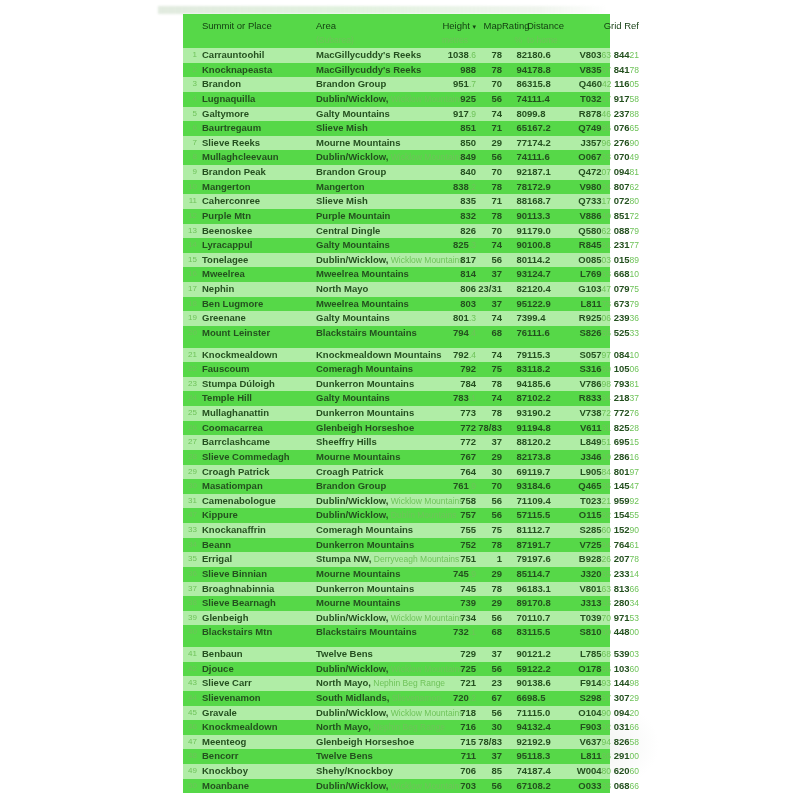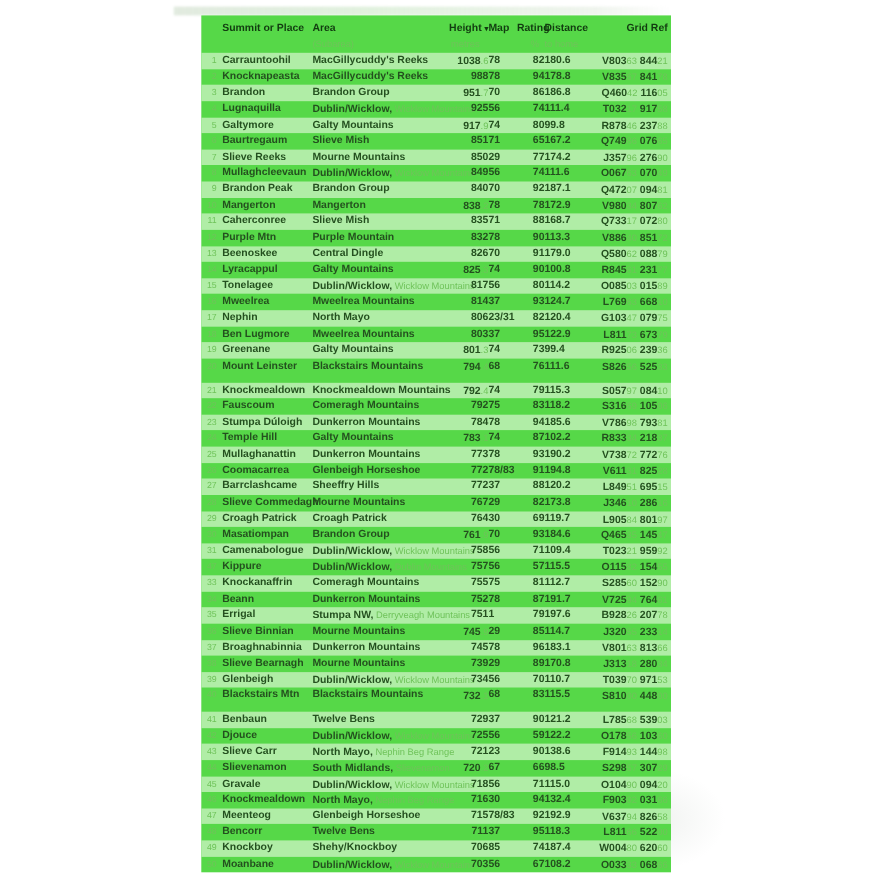--- a/index.html
+++ b/index.html
@@ -14,30 +14,30 @@
   }
   .scan-smudge{
     position:absolute;left:600px;top:700px;width:60px;height:90px;
     background:radial-gradient(ellipse at left, rgba(180,190,180,.18), rgba(255,255,255,0) 70%);
   }
   .page{
     position:absolute;left:183px;top:14px;width:427px;height:779px;
     background:var(--pagebg);box-sizing:border-box;padding-top:4px;
   }
   .hdr-row,.sub-hdr-row,.trow{display:flex;white-space:nowrap;}
-  .hdr-row{line-height:15px;font-size:9.5px;font-weight:700;color:var(--hdrtext);}
+  .hdr-row{line-height:15px;font-size:9.5px;font-weight:400;color:var(--hdrtext);}
   .sub-hdr-row{line-height:12px;font-size:8.5px;color:var(--lighttext);margin-bottom:2px;}
   .trow{height:14.64px;line-height:14.64px;font-size:9.5px;color:var(--darktext);}
   .trow.stripe{background:var(--stripebg);}
   .gap{height:7px;}
   .c-num{width:14px;text-align:right;color:var(--lighttext);font-size:8px;font-weight:400;flex:none;}
   .c-summit{width:82px;margin-left:5px;flex:none;overflow:visible;}
-  .c-area{width:114px;flex:none;overflow:visible;}
+  .c-area{width:114px;flex:none;overflow:visible;margin-left:32px;}
   .c-height{width:46px;text-align:right;flex:none;}
-  .c-map{width:26px;text-align:left;flex:none;}
+  .c-map{width:26px;text-align:right;flex:none;}
   .c-rating{width:25px;text-align:right;flex:none;}
   .c-dist{width:42px;flex:none;}
   .c-grid{width:70px;text-align:right;padding-right:4px;flex:none;}
   .trow .c-summit,.trow .c-area,.trow .c-height,.trow .c-map,
   .trow .c-rating,.trow .c-dist,.trow .c-grid{font-weight:700;}
   .lt{color:var(--lighttext);font-weight:400;font-size:8.5px;}
   .hdr-row .c-height .arrow{font-size:7px;}
   .sub-hdr-row .c-height{padding-right:8px;box-sizing:border-box;}
   .sub-hdr-row .c-rating{padding-right:5px;box-sizing:border-box;}
   .sub-hdr-row .c-dist{padding-right:2px;box-sizing:border-box;}
@@ -91,21 +91,21 @@
           <div class="c-dist">178.8</div>
           <div class="c-grid"><span>V835</span><span class="lt">67</span><span>&nbsp;</span><span>841</span><span class="lt">78</span></div>
         </div>
         <div class="trow stripe">
           <div class="c-num">3</div>
           <div class="c-summit">Brandon</div>
           <div class="c-area"><span>Brandon Group</span></div>
           <div class="c-height"><span>951</span><span class="lt">.7</span></div>
           <div class="c-map">70</div>
           <div class="c-rating">86</div>
-          <div class="c-dist">186.8</div>
+          <div class="c-dist">315.8</div>
           <div class="c-grid"><span>Q460</span><span class="lt">42</span><span>&nbsp;</span><span>116</span><span class="lt">05</span></div>
         </div>
         <div class="trow">
           <div class="c-num">4</div>
           <div class="c-summit">Lugnaquilla</div>
           <div class="c-area"><span>Dublin/Wicklow,</span><span class="lt"> Wicklow Mountains</span></div>
           <div class="c-height"><span>925</span></div>
           <div class="c-map">56</div>
           <div class="c-rating">74</div>
           <div class="c-dist">111.4</div>
@@ -544,21 +544,21 @@
           <div class="c-grid"><span>V637</span><span class="lt">94</span><span>&nbsp;</span><span>826</span><span class="lt">58</span></div>
         </div>
         <div class="trow">
           <div class="c-num">48</div>
           <div class="c-summit">Bencorr</div>
           <div class="c-area"><span>Twelve Bens</span></div>
           <div class="c-height"><span>711</span></div>
           <div class="c-map">37</div>
           <div class="c-rating">95</div>
           <div class="c-dist">118.3</div>
-          <div class="c-grid"><span>L811</span><span class="lt">66</span><span>&nbsp;</span><span>522</span><span class="lt">00</span></div>
+          <div class="c-grid"><span>L811</span><span class="lt">66</span><span>&nbsp;</span><span>291</span><span class="lt">00</span></div>
         </div>
         <div class="trow stripe">
           <div class="c-num">49</div>
           <div class="c-summit">Knockboy</div>
           <div class="c-area"><span>Shehy/Knockboy</span></div>
           <div class="c-height"><span>706</span></div>
           <div class="c-map">85</div>
           <div class="c-rating">74</div>
           <div class="c-dist">187.4</div>
           <div class="c-grid"><span>W004</span><span class="lt">80</span><span>&nbsp;</span><span>620</span><span class="lt">60</span></div>

